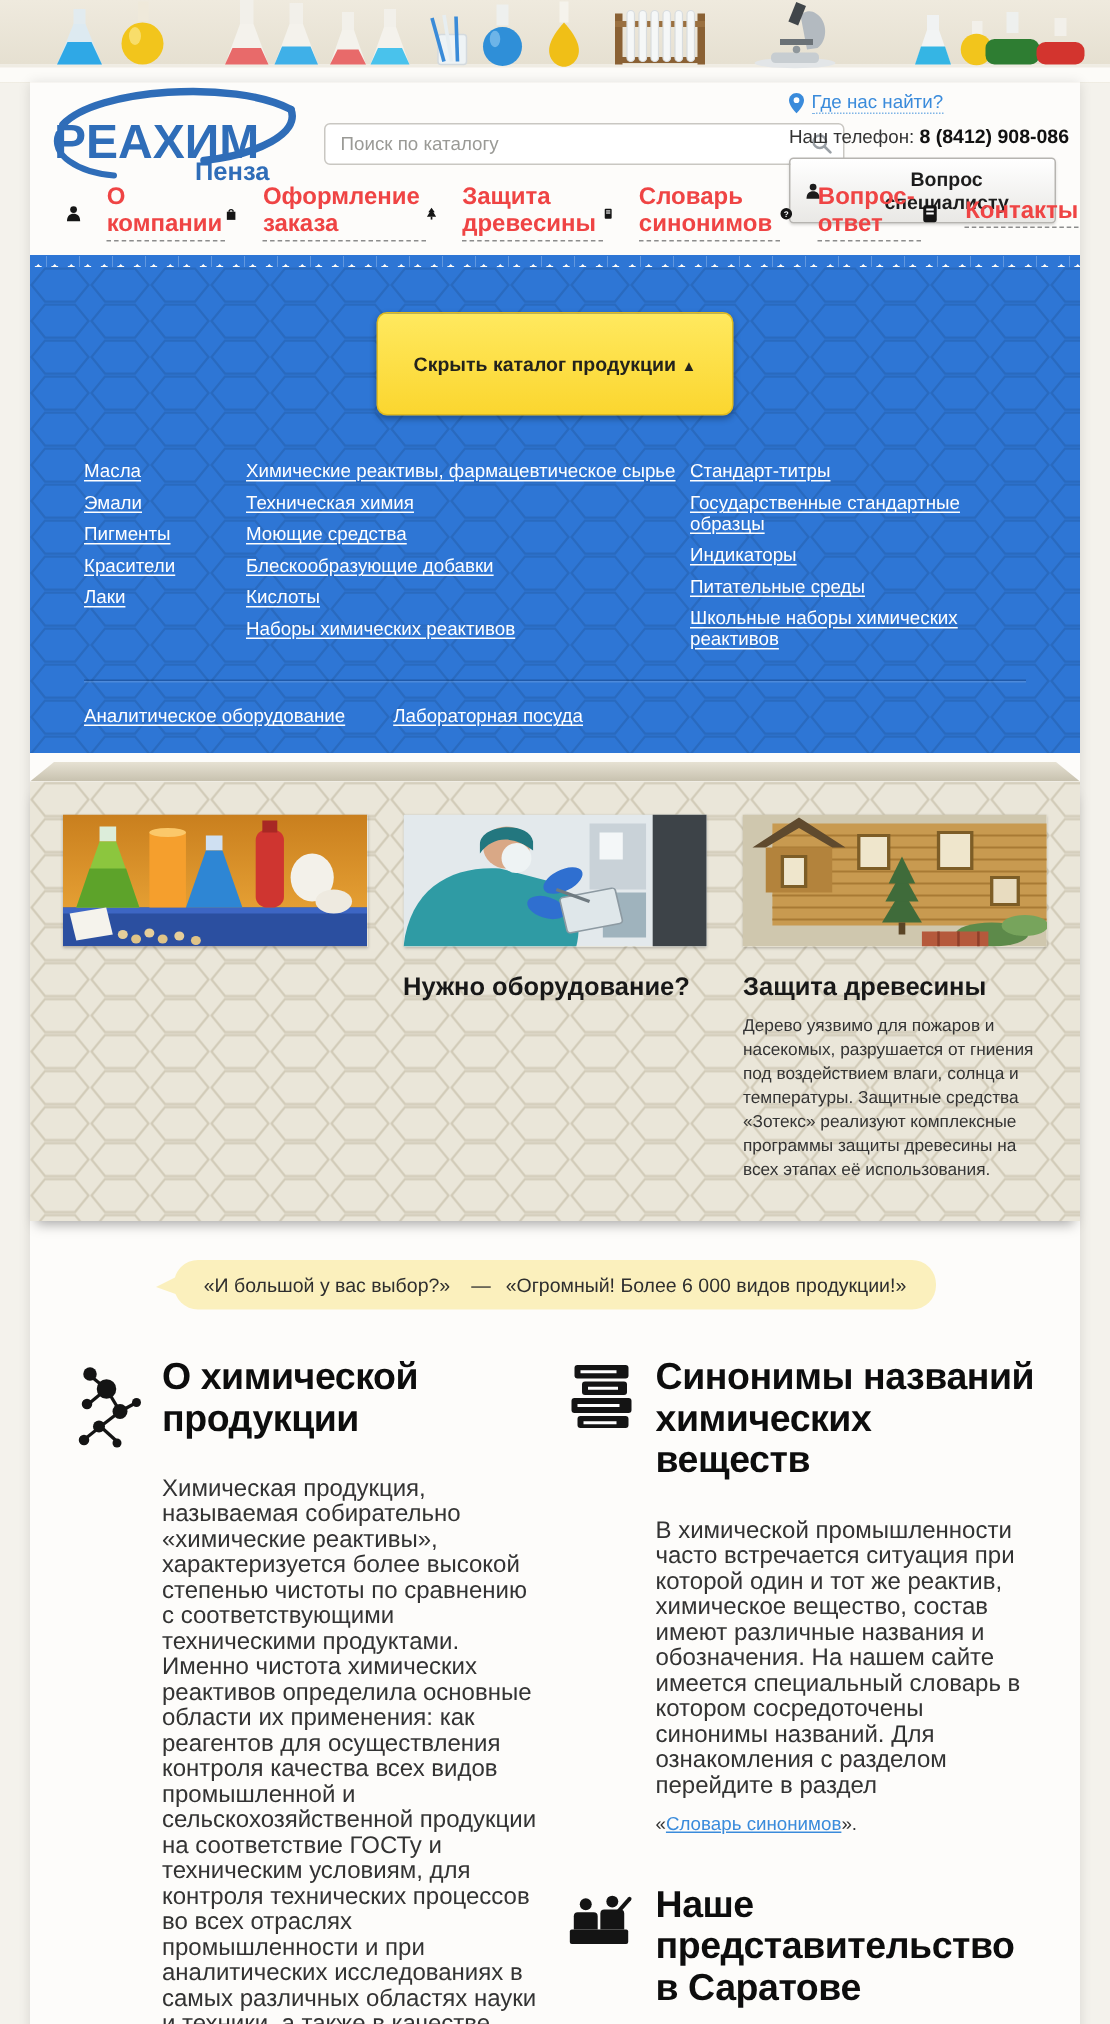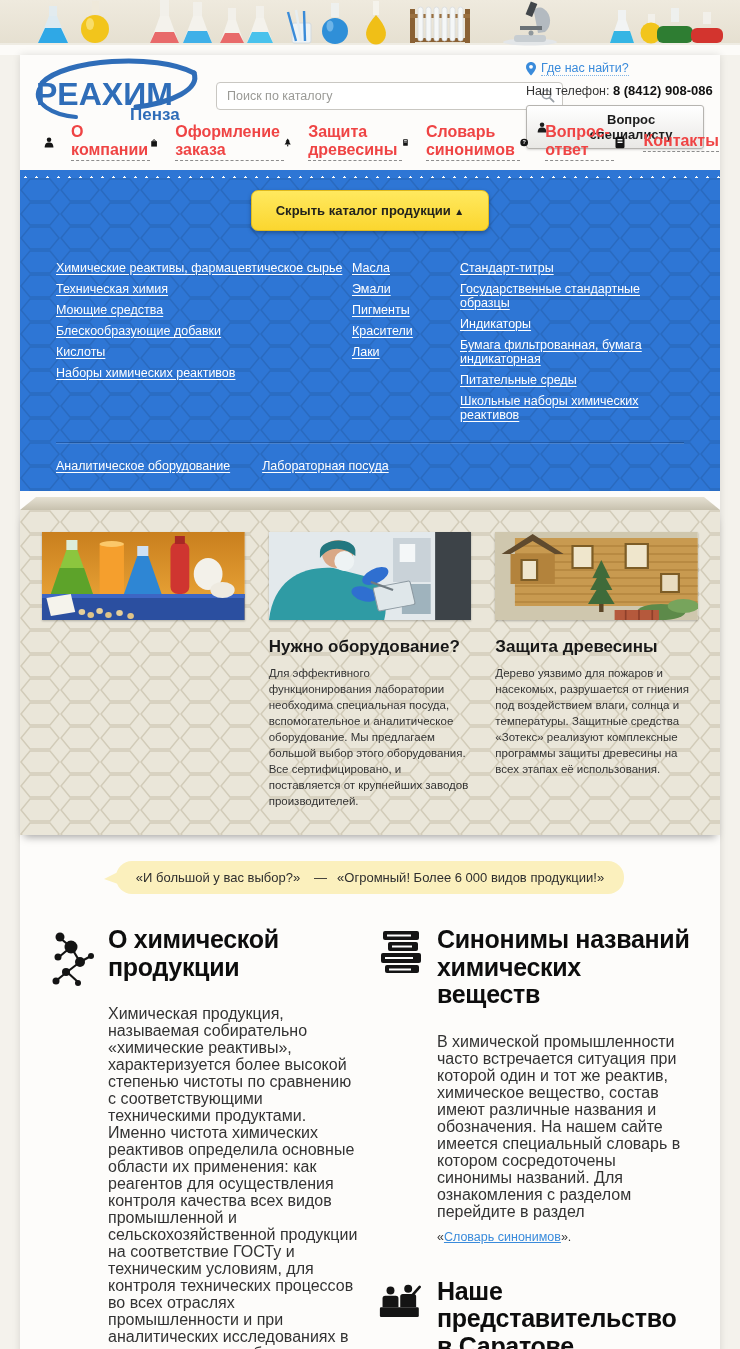--- a/index.html
+++ b/index.html
@@ -46,21 +46,21 @@
   .zigzag {
     height:8px;
     background:
       linear-gradient(-45deg, transparent 5.5px, #2e76d5 0) 0 0 / 11px 8px repeat-x,
       linear-gradient(45deg, transparent 5.5px, #2e76d5 0) 0 0 / 11px 8px repeat-x;
   }
   .catalog { position:relative; background:#2e76d5; padding:12px 36px 18px; overflow:hidden; }
   .catalog .pattern { position:absolute; inset:0; width:100%; height:100%; }
   .catalog-inner { position:relative; z-index:1; }
   .toggle-btn {
-    display:block; margin:0 auto; padding:12px 24px;
+    display:block; margin:18px auto; padding:26px 24px;
     background:linear-gradient(#ffe95f,#fbd62f); border:1px solid #e0ba1e; border-radius:7px;
     box-shadow:0 2px 4px rgba(0,0,0,0.3); font-weight:bold; font-size:13px; color:#23231c;
     cursor:pointer; font-family:"Liberation Sans", sans-serif;
   }
   .toggle-btn .arr { font-size:10px; }
   .cat-cols { display:flex; margin-top:30px; }
   .cat-col { display:flex; flex-direction:column; gap:7px; }
   .cat-col.c1 { width:108px; }
   .cat-col.c2 { width:296px; }
   .cat-col.c3 { flex:1; }
@@ -284,40 +284,39 @@
           </pattern>
         </defs>
         <rect width="100%" height="100%" fill="url(#hexB)"></rect>
       </svg>
       <div class="catalog-inner">
         <button class="toggle-btn">
           <span>Скрыть каталог продукции</span>
           <span class="arr">▲</span>
         </button>
         <div class="cat-cols">
+          <div class="cat-col c1">
+            <a class="cat-link">Масла</a>
+            <a class="cat-link">Эмали</a>
+            <a class="cat-link">Пигменты</a>
+            <a class="cat-link">Красители</a>
+            <a class="cat-link">Лаки</a>
+          </div>
           <div class="cat-col c2">
             <a class="cat-link">Химические реактивы, фармацевтическое сырье</a>
             <a class="cat-link">Техническая химия</a>
             <a class="cat-link">Моющие средства</a>
             <a class="cat-link">Блескообразующие добавки</a>
             <a class="cat-link">Кислоты</a>
             <a class="cat-link">Наборы химических реактивов</a>
           </div>
-          <div class="cat-col c1">
-            <a class="cat-link">Масла</a>
-            <a class="cat-link">Эмали</a>
-            <a class="cat-link">Пигменты</a>
-            <a class="cat-link">Красители</a>
-            <a class="cat-link">Лаки</a>
-          </div>
           <div class="cat-col c3">
             <a class="cat-link">Стандарт-титры</a>
             <a class="cat-link">Государственные стандартные образцы</a>
             <a class="cat-link">Индикаторы</a>
-            <a class="cat-link">Бумага фильтрованная, бумага индикаторная</a>
             <a class="cat-link">Питательные среды</a>
             <a class="cat-link">Школьные наборы химических реактивов</a>
           </div>
         </div>
         <hr class="cat-divider">
         <div class="cat-bottom">
           <a class="cat-link">Аналитическое оборудование</a>
           <a class="cat-link">Лабораторная посуда</a>
         </div>
       </div>
@@ -378,21 +377,20 @@
             <path d="M0,88 C4,48 30,34 58,36 L86,44 C104,50 108,70 104,88 Z" fill="#2f9ba4"></path>
             <circle cx="62" cy="22" r="14" fill="#d9a886"></circle>
             <path d="M46,20 C46,6 76,4 78,18 L78,24 C66,14 54,14 46,26 Z" fill="#23777f"></path>
             <ellipse cx="68" cy="29" rx="9" ry="10" fill="#eef3f4"></ellipse>
             <ellipse cx="96" cy="44" rx="13" ry="7" transform="rotate(-30 96 44)" fill="#2f6fd0"></ellipse>
             <ellipse cx="86" cy="62" rx="12" ry="7" transform="rotate(20 86 62)" fill="#2f6fd0"></ellipse>
             <rect x="96" y="52" width="34" height="24" rx="2" transform="rotate(-12 113 64)" fill="#dfe7ea" stroke="#8d9aa2"></rect>
             <line x1="92" y1="50" x2="112" y2="58" stroke="#6f7a80" stroke-width="2"></line>
           </svg>
           <h3>Нужно оборудование?</h3>
-          <p>Для эффективного функционирования лаборатории необходима специальная посуда, вспомогательное и аналитическое оборудование. Мы предлагаем большой выбор этого оборудования. Все сертифицировано, и поставляется от крупнейших заводов производителей.</p>
         </div>
 
         <div class="card">
           <svg class="card-img" viewBox="0 0 183 88" preserveAspectRatio="none">
             <rect width="183" height="88" fill="#cfc7ae"></rect>
             <rect x="18" y="6" width="165" height="68" fill="#c89a50"></rect>
             <g stroke="#a87a34" stroke-width="1.2">
               <line x1="18" y1="14" x2="183" y2="14"></line>
                 <line x1="18" y1="22" x2="183" y2="22"></line>
               <line x1="18" y1="30" x2="183" y2="30"></line>

